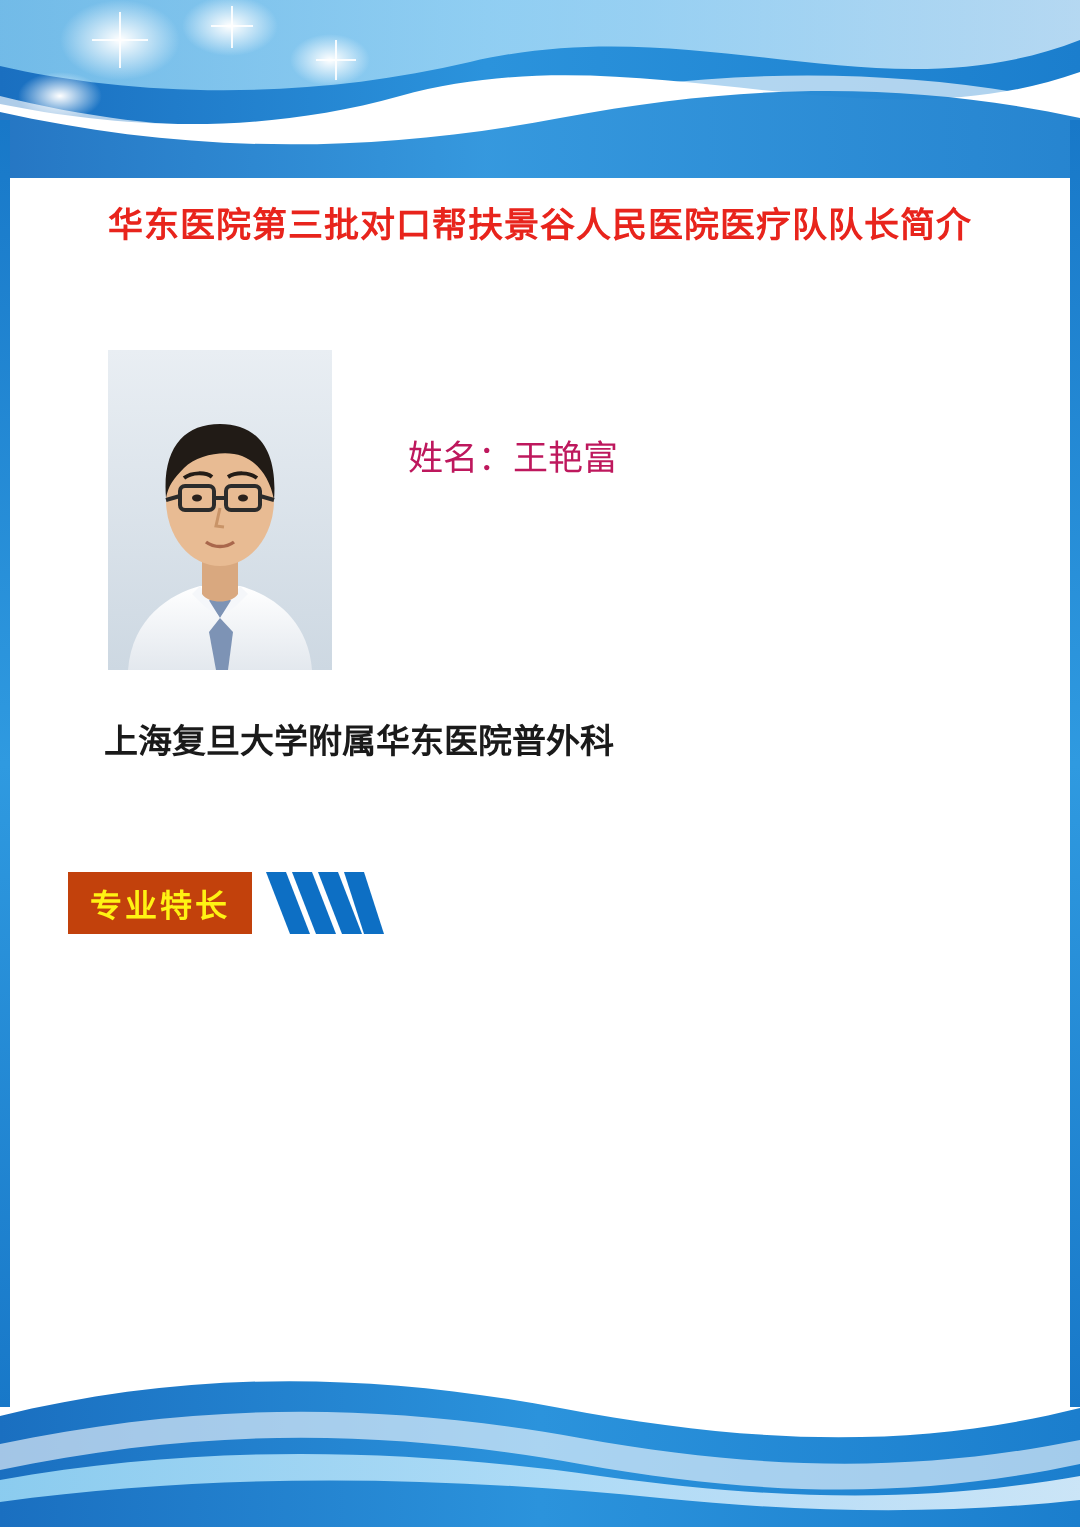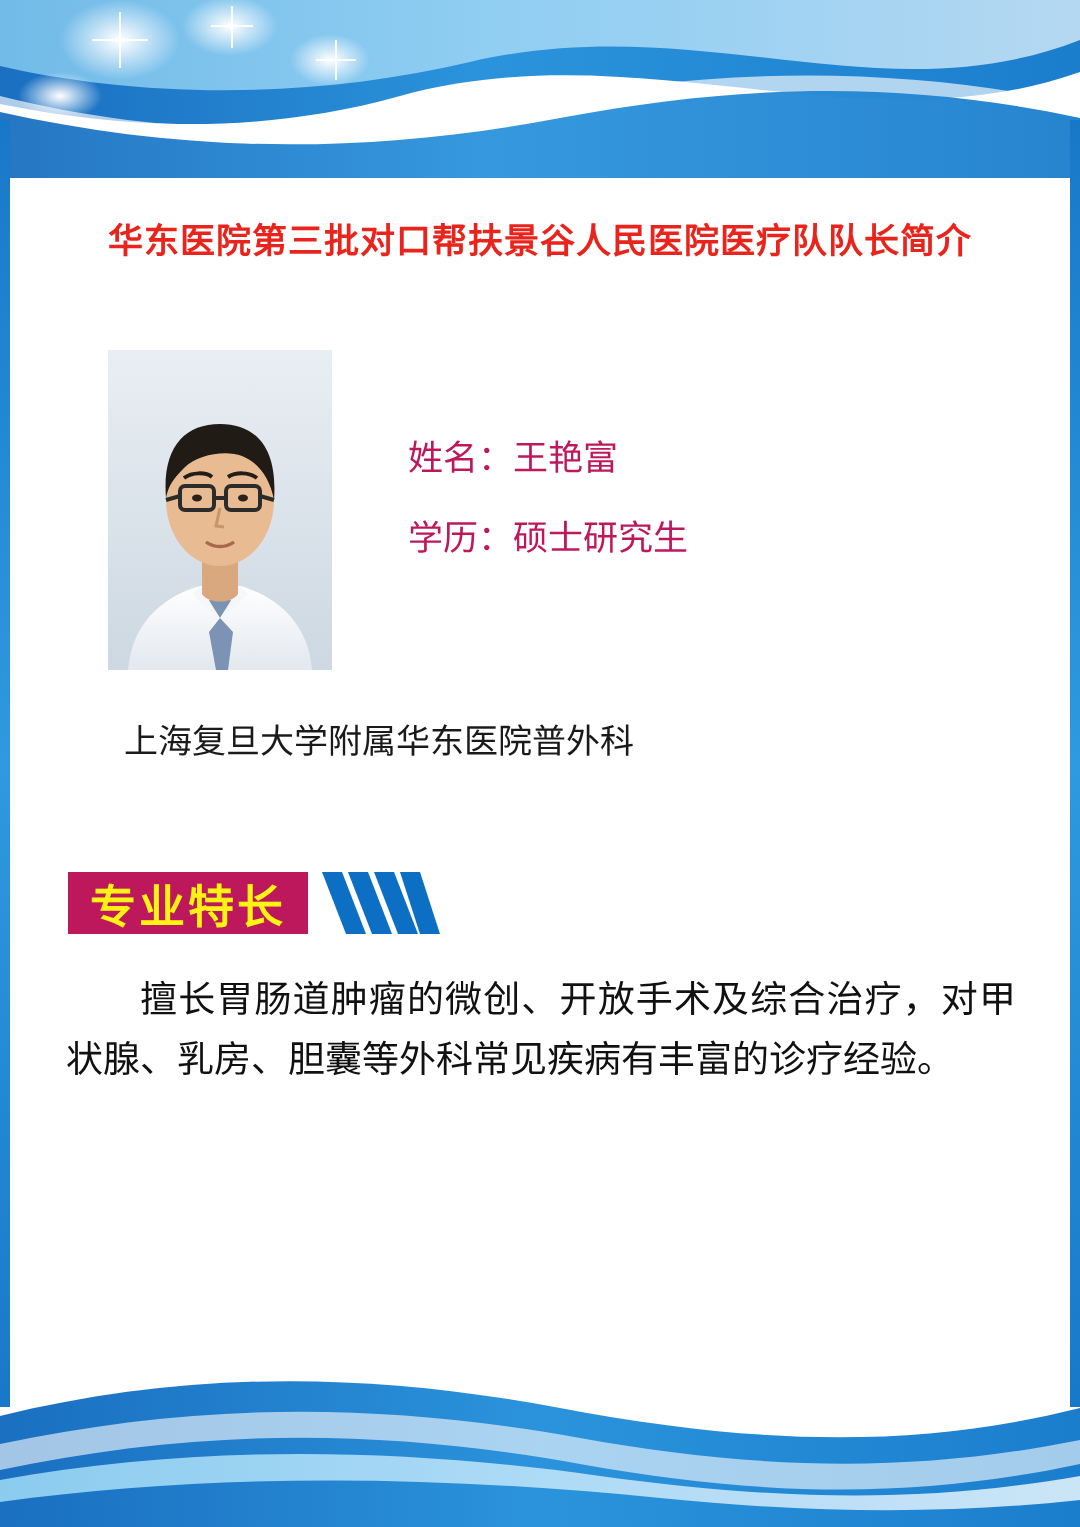--- a/index.html
+++ b/index.html
@@ -57,21 +57,20 @@
     position: absolute;
     top: 203px;
     left: 0;
     width: 1080px;
     text-align: center;
     font-size: 35px;
     font-weight: bold;
     color: #e8241c;
     letter-spacing: 1px;
     line-height: 1.25;
-    margin-top: 16px;
   }
 
   
   .photo-frame {
     position: absolute;
     left: 108px;
     top: 350px;
     width: 224px;
     height: 320px;
     overflow: hidden;
@@ -90,44 +89,45 @@
     color: #be185d;
     line-height: 1.0;
     margin-bottom: 45px;
     white-space: nowrap;
   }
   .info-row:last-child { margin-bottom: 0; }
 
   
   .affiliation {
     position: absolute;
-    left: 124px;
+    left: 104px;
     top: 715px;
     width: 900px;
+    font-weight: bold;
   }
   .affiliation div {
     font-size: 34px;
     color: #1a1a1a;
     line-height: 1.55;
     white-space: nowrap;
   }
 
   
   .section-banner {
     position: absolute;
     left: 68px;
     top: 872px;
     height: 62px;
     display: flex;
     align-items: stretch;
   }
   .section-tag {
-    background: #be185d;
+    background: #c2410c;
     color: #fff313;
-    font-size: 46px;
+    font-size: 32px;
     font-weight: bold;
     letter-spacing: 3px;
     display: flex;
     align-items: center;
     padding: 0 22px;
   }
   .section-chevrons {
     margin-left: 14px;
     display: flex;
     align-items: center;
@@ -234,42 +234,40 @@
       <path d="M76,128 C84,122 98,122 104,127" stroke="#241c16" stroke-width="4" fill="none"></path>
       <path d="M120,127 C128,122 141,122 149,128" stroke="#241c16" stroke-width="4" fill="none"></path>
 
       <path d="M112,158 L108,176 L116,177" stroke="#c99468" stroke-width="3" fill="none"></path>
       <path d="M98,192 C106,198 118,198 126,192" stroke="#a9674c" stroke-width="3.4" fill="none"></path>
     </svg>
   </div>
 
   <div class="info-block">
     <div class="info-row">姓名：王艳富</div>
-    <div class="info-row">学历：硕士研究生</div>
   </div>
 
   <div class="affiliation">
     <div>上海复旦大学附属华东医院普外科</div>
   </div>
 
   <div class="section-banner">
     <div class="section-tag">专业特长</div>
     <div class="section-chevrons">
       <svg width="118" height="62" viewBox="0 0 118 62" xmlns="http://www.w3.org/2000/svg">
         <g fill="#0d6fc4">
           <polygon points="0,0 20,0 44,62 24,62"></polygon>
           <polygon points="26,0 46,0 70,62 50,62"></polygon>
           <polygon points="52,0 72,0 96,62 76,62"></polygon>
           <polygon points="78,0 98,0 118,62 98,62"></polygon>
         </g>
       </svg>
     </div>
   </div>
 
-  <div class="body-text">擅长胃肠道肿瘤的微创、开放手术及综合治疗，对甲状腺、乳房、胆囊等外科常见疾病有丰富的诊疗经验。</div>
 
   <div class="footer-art">
     <svg width="1080" height="175" viewBox="0 0 1080 175" xmlns="http://www.w3.org/2000/svg">
       <defs>
         <linearGradient id="fg1" x1="0" y1="0" x2="1" y2="0">
           <stop offset="0%" stop-color="#1a6fc0"></stop>
           <stop offset="50%" stop-color="#2b93dc"></stop>
           <stop offset="100%" stop-color="#1b7ecd"></stop>
         </linearGradient>
         <linearGradient id="fg2" x1="0" y1="0" x2="1" y2="0">

